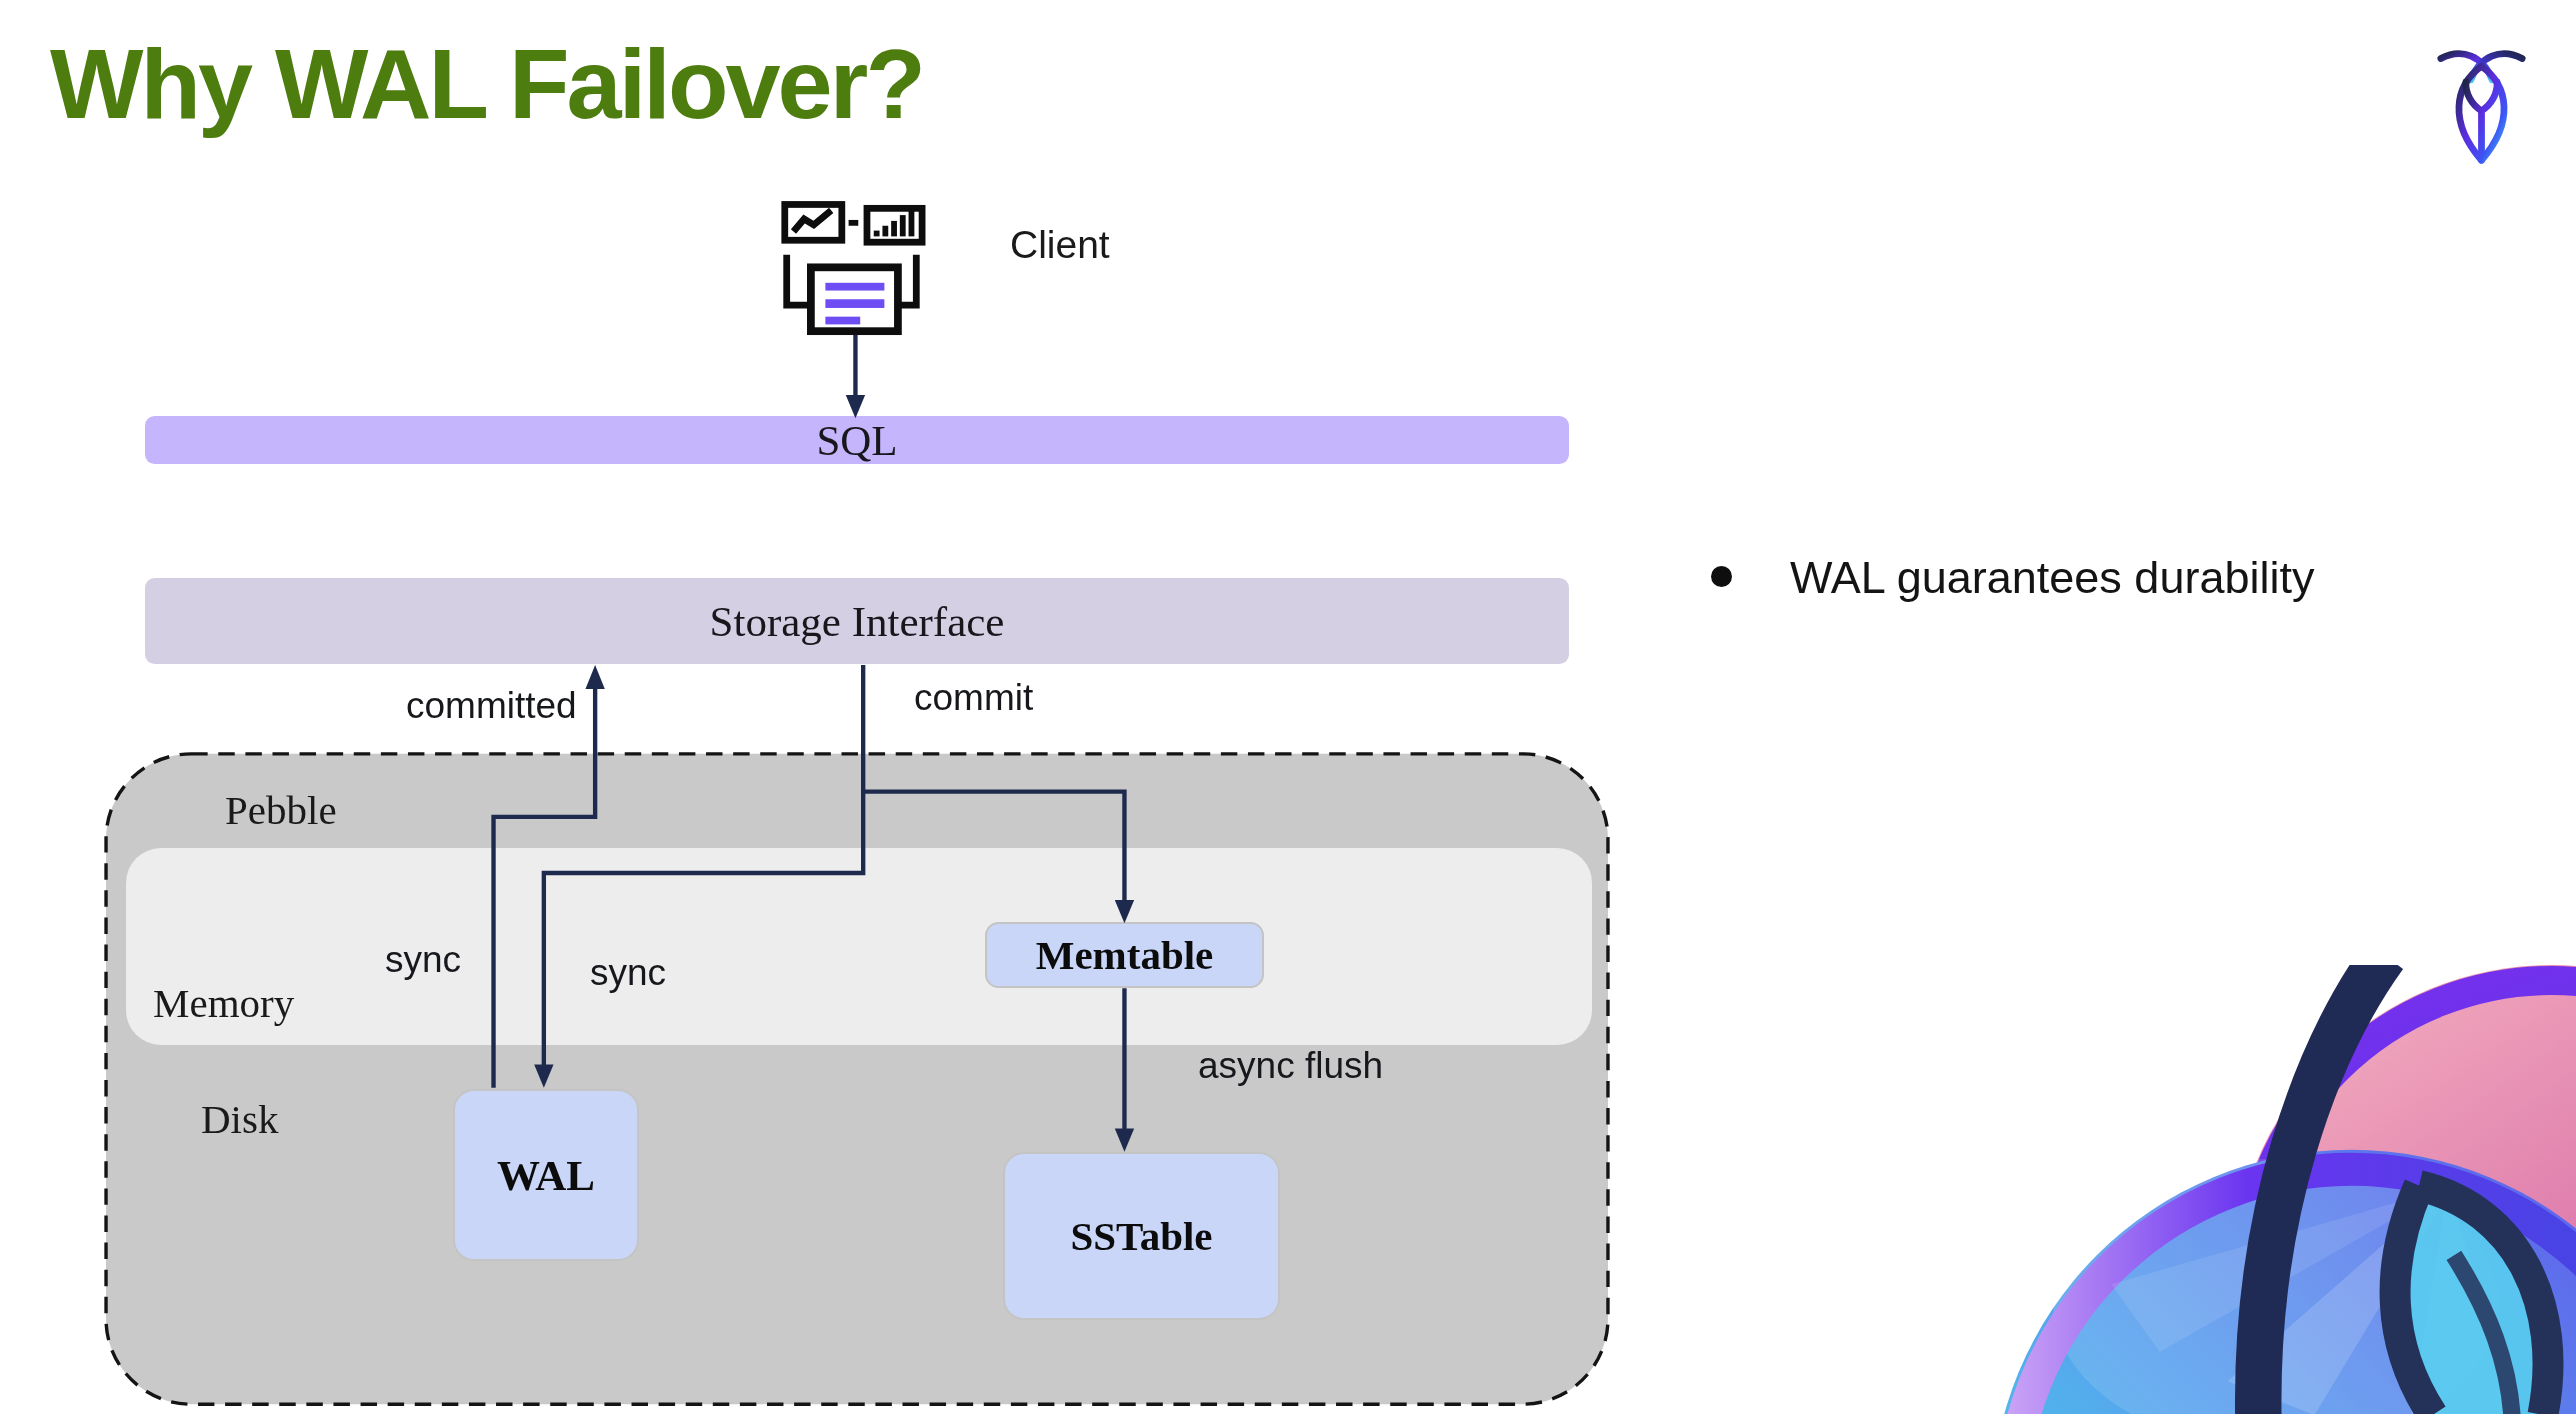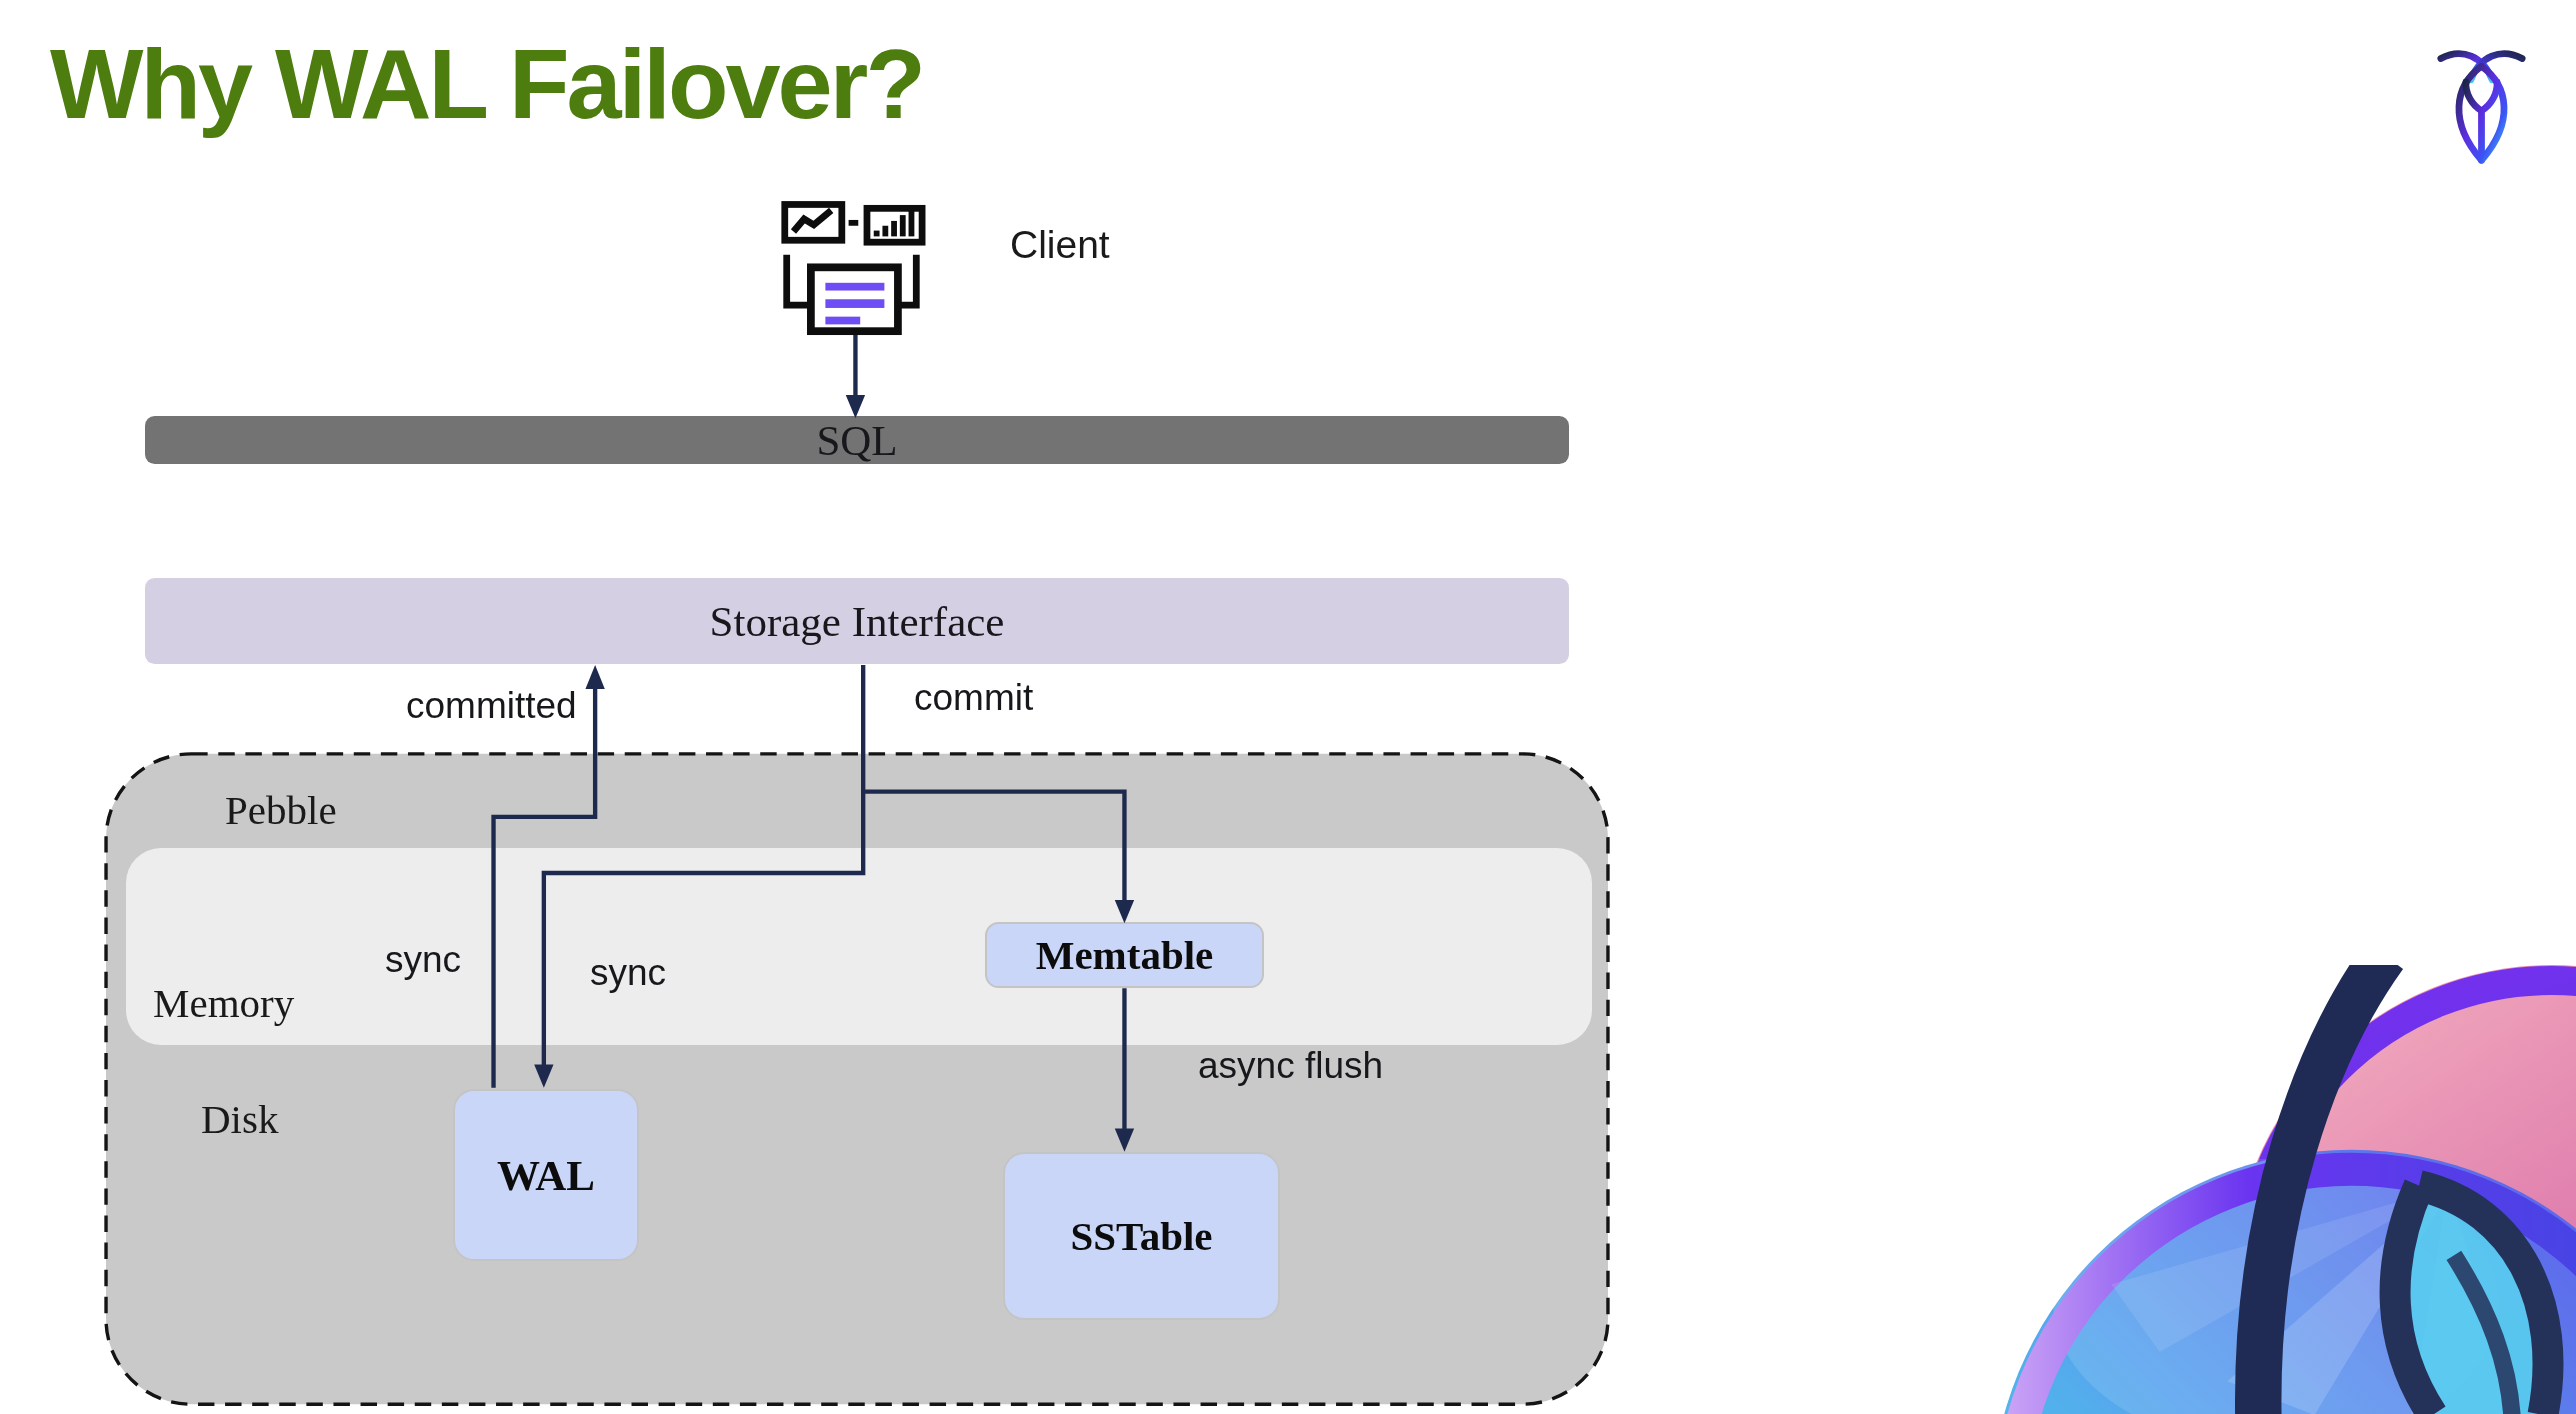--- a/index.html
+++ b/index.html
@@ -7,21 +7,21 @@
          font-family:"Liberation Sans",sans-serif;color:#111;}
   .abs{position:absolute;}
   .sans{font-family:"Liberation Sans",sans-serif;}
 
   
   #title{left:50px;top:27px;font-size:99px;font-weight:800;letter-spacing:-2.9px;color:#4d7c0f;}
 
   
   .bar{left:145px;width:1424px;border-radius:9.7px;display:flex;align-items:center;justify-content:center;
        font-family:"Liberation Serif",serif;font-size:43px;color:#17171c;}
-  #bar-sql{top:416px;height:48px;background:#737373;}
+  #bar-sql{top:416px;height:48px;background:#c4b5fd;}
   #bar-kv{top:504px;height:50px;background:#b9dade;}
   #bar-storage{top:578px;height:86px;background:#d5cfe4;}
 
   
   #pebble-svg{left:102px;top:750px;}
   #memory-region{left:126px;top:848px;width:1466px;height:197px;background:#ededed;border-radius:35px;}
 
   .zone-label{font-family:"Liberation Serif",serif;font-size:41px;color:#1a1a1a;}
   #label-pebble{left:225px;top:786px;}
   #label-memory{left:153px;top:979px;text-align:right;}
@@ -153,20 +153,24 @@
     <g fill="#1e2a4d" stroke="none">
       <polygon points="884,432 874,408 894,408"></polygon>
       <polygon points="615,687 605,712 625,712"></polygon>
       <polygon points="562,1124 552,1100 572,1100"></polygon>
       <polygon points="1162,954 1152,930 1172,930"></polygon>
       <polygon points="1162,1190 1152,1166 1172,1166"></polygon>
     </g>
   </svg>
 
   <ul id="bullets" class="abs">
+    <li>
+      <span class="dot"></span>
+      <span class="btxt">WAL guarantees durability</span>
+    </li>
   </ul>
 
   <svg id="corner-art" class="abs" width="581" height="450" viewBox="0 0 600 465">
     <defs>
       <linearGradient id="gblue" x1="0" y1="1" x2="1" y2="0">
         <stop offset="0" stop-color="#3ce9df"></stop>
         <stop offset="0.45" stop-color="#57a3ee"></stop>
         <stop offset="1" stop-color="#6152ea"></stop>
       </linearGradient>
       <linearGradient id="gpink" x1="0.2" y1="0" x2="0.9" y2="1">

